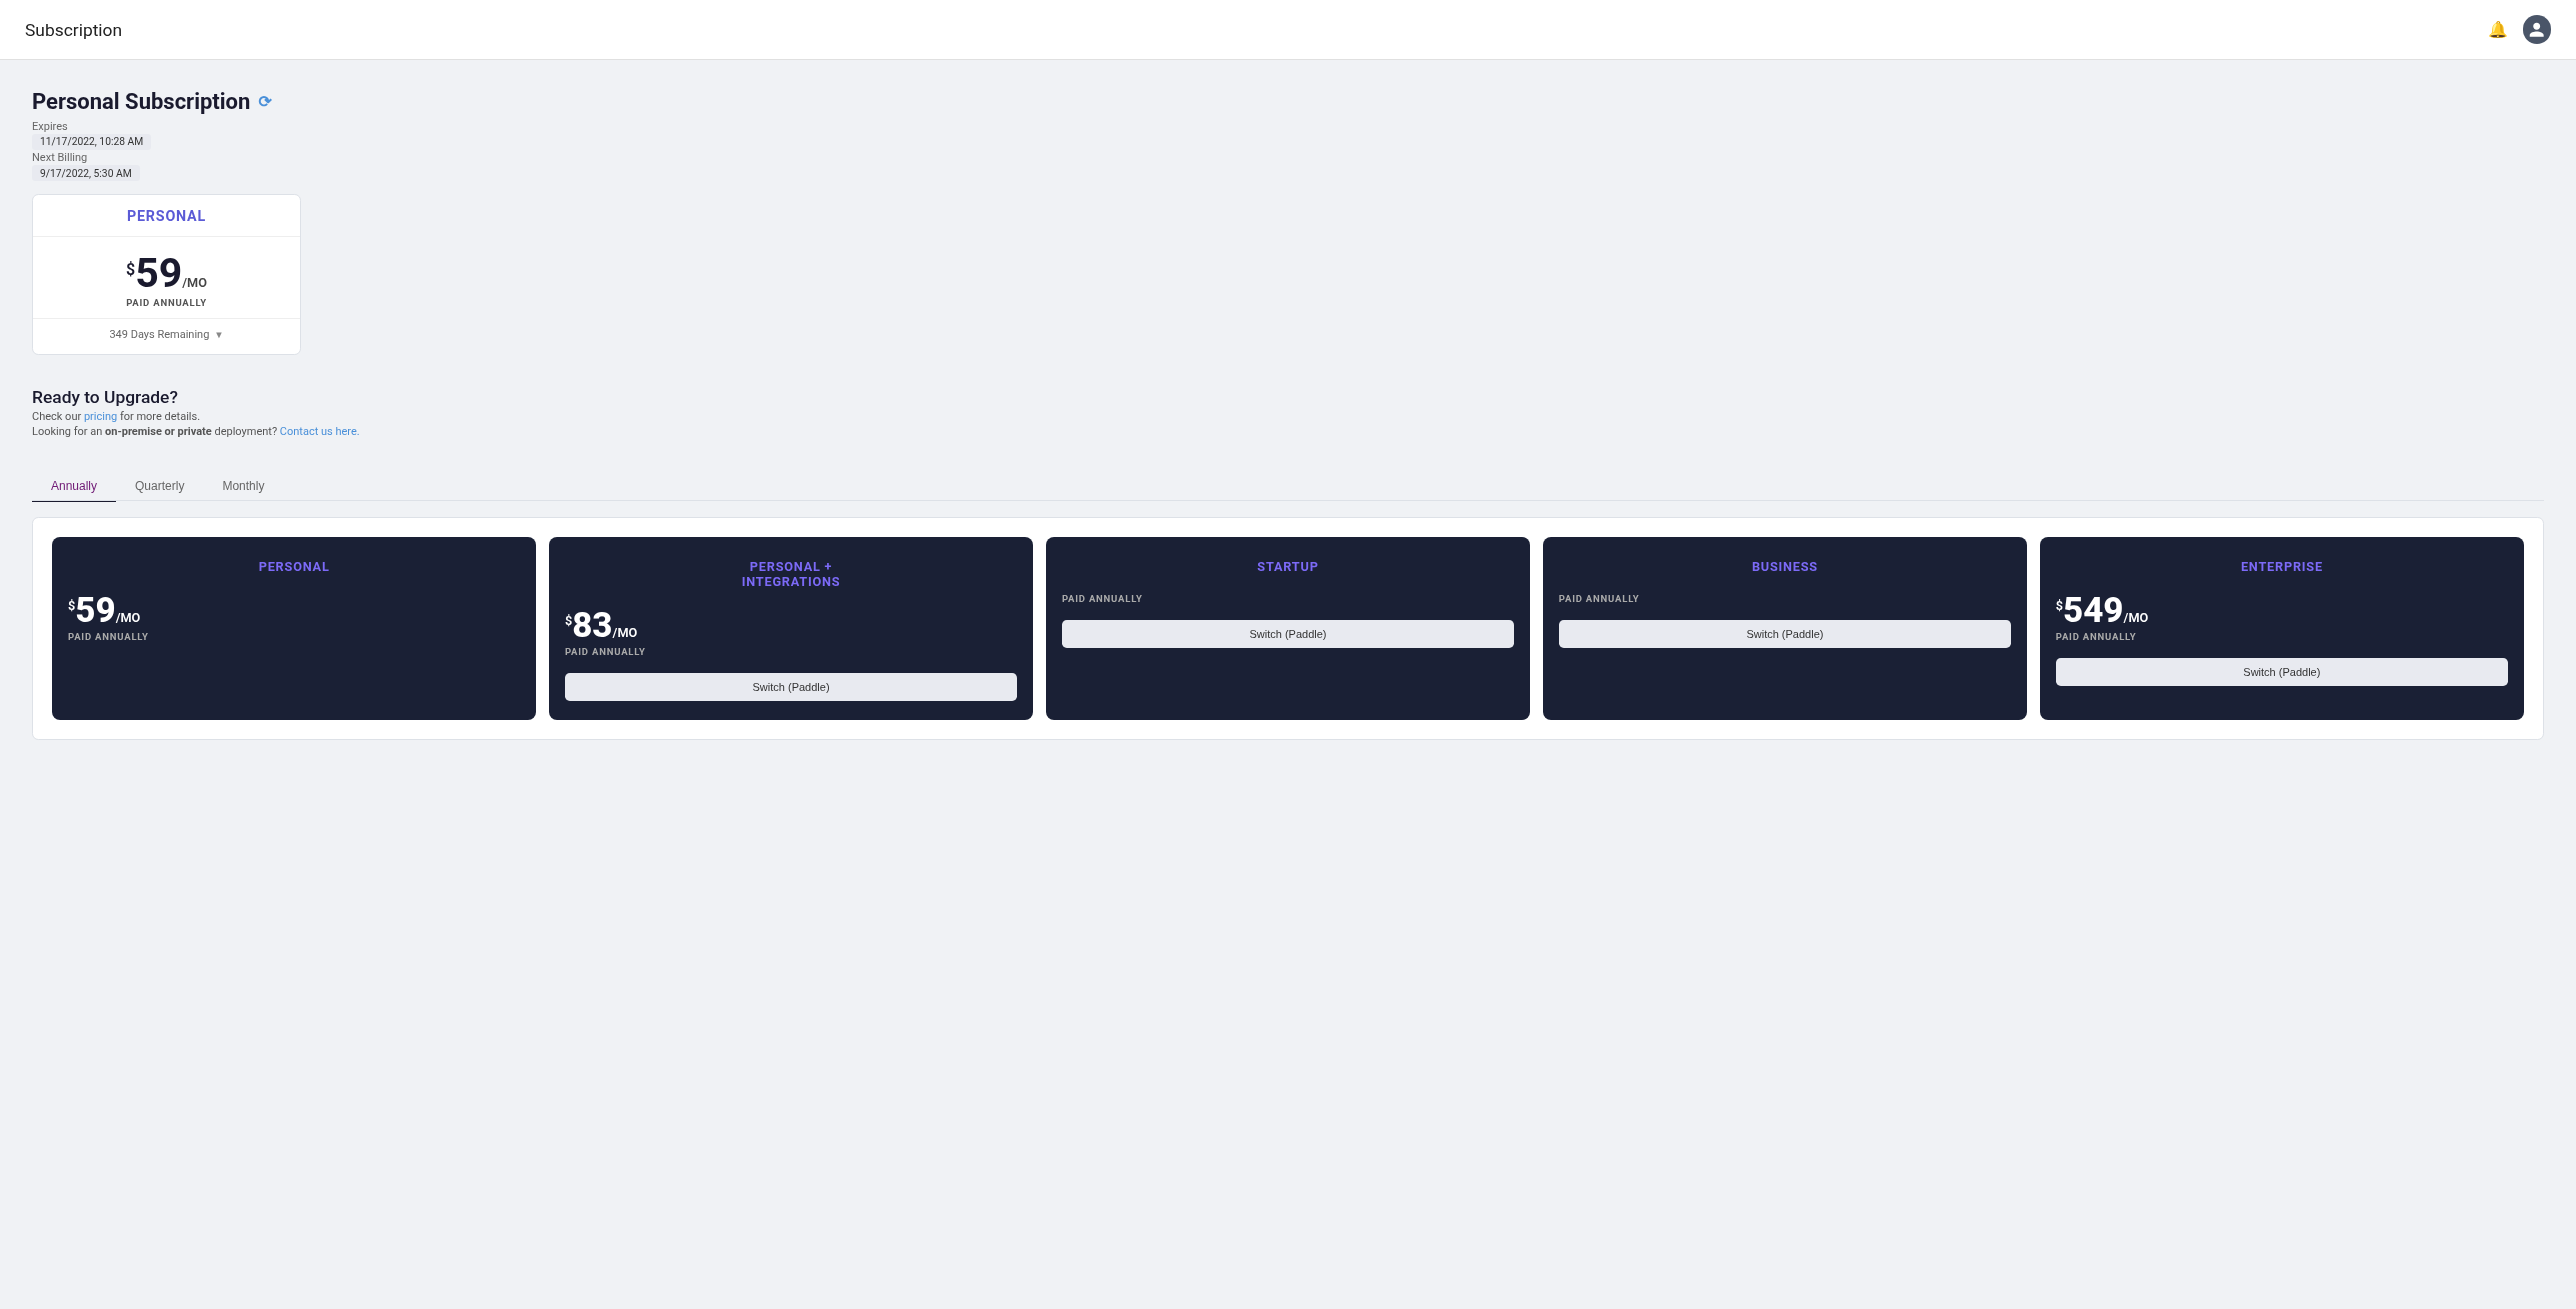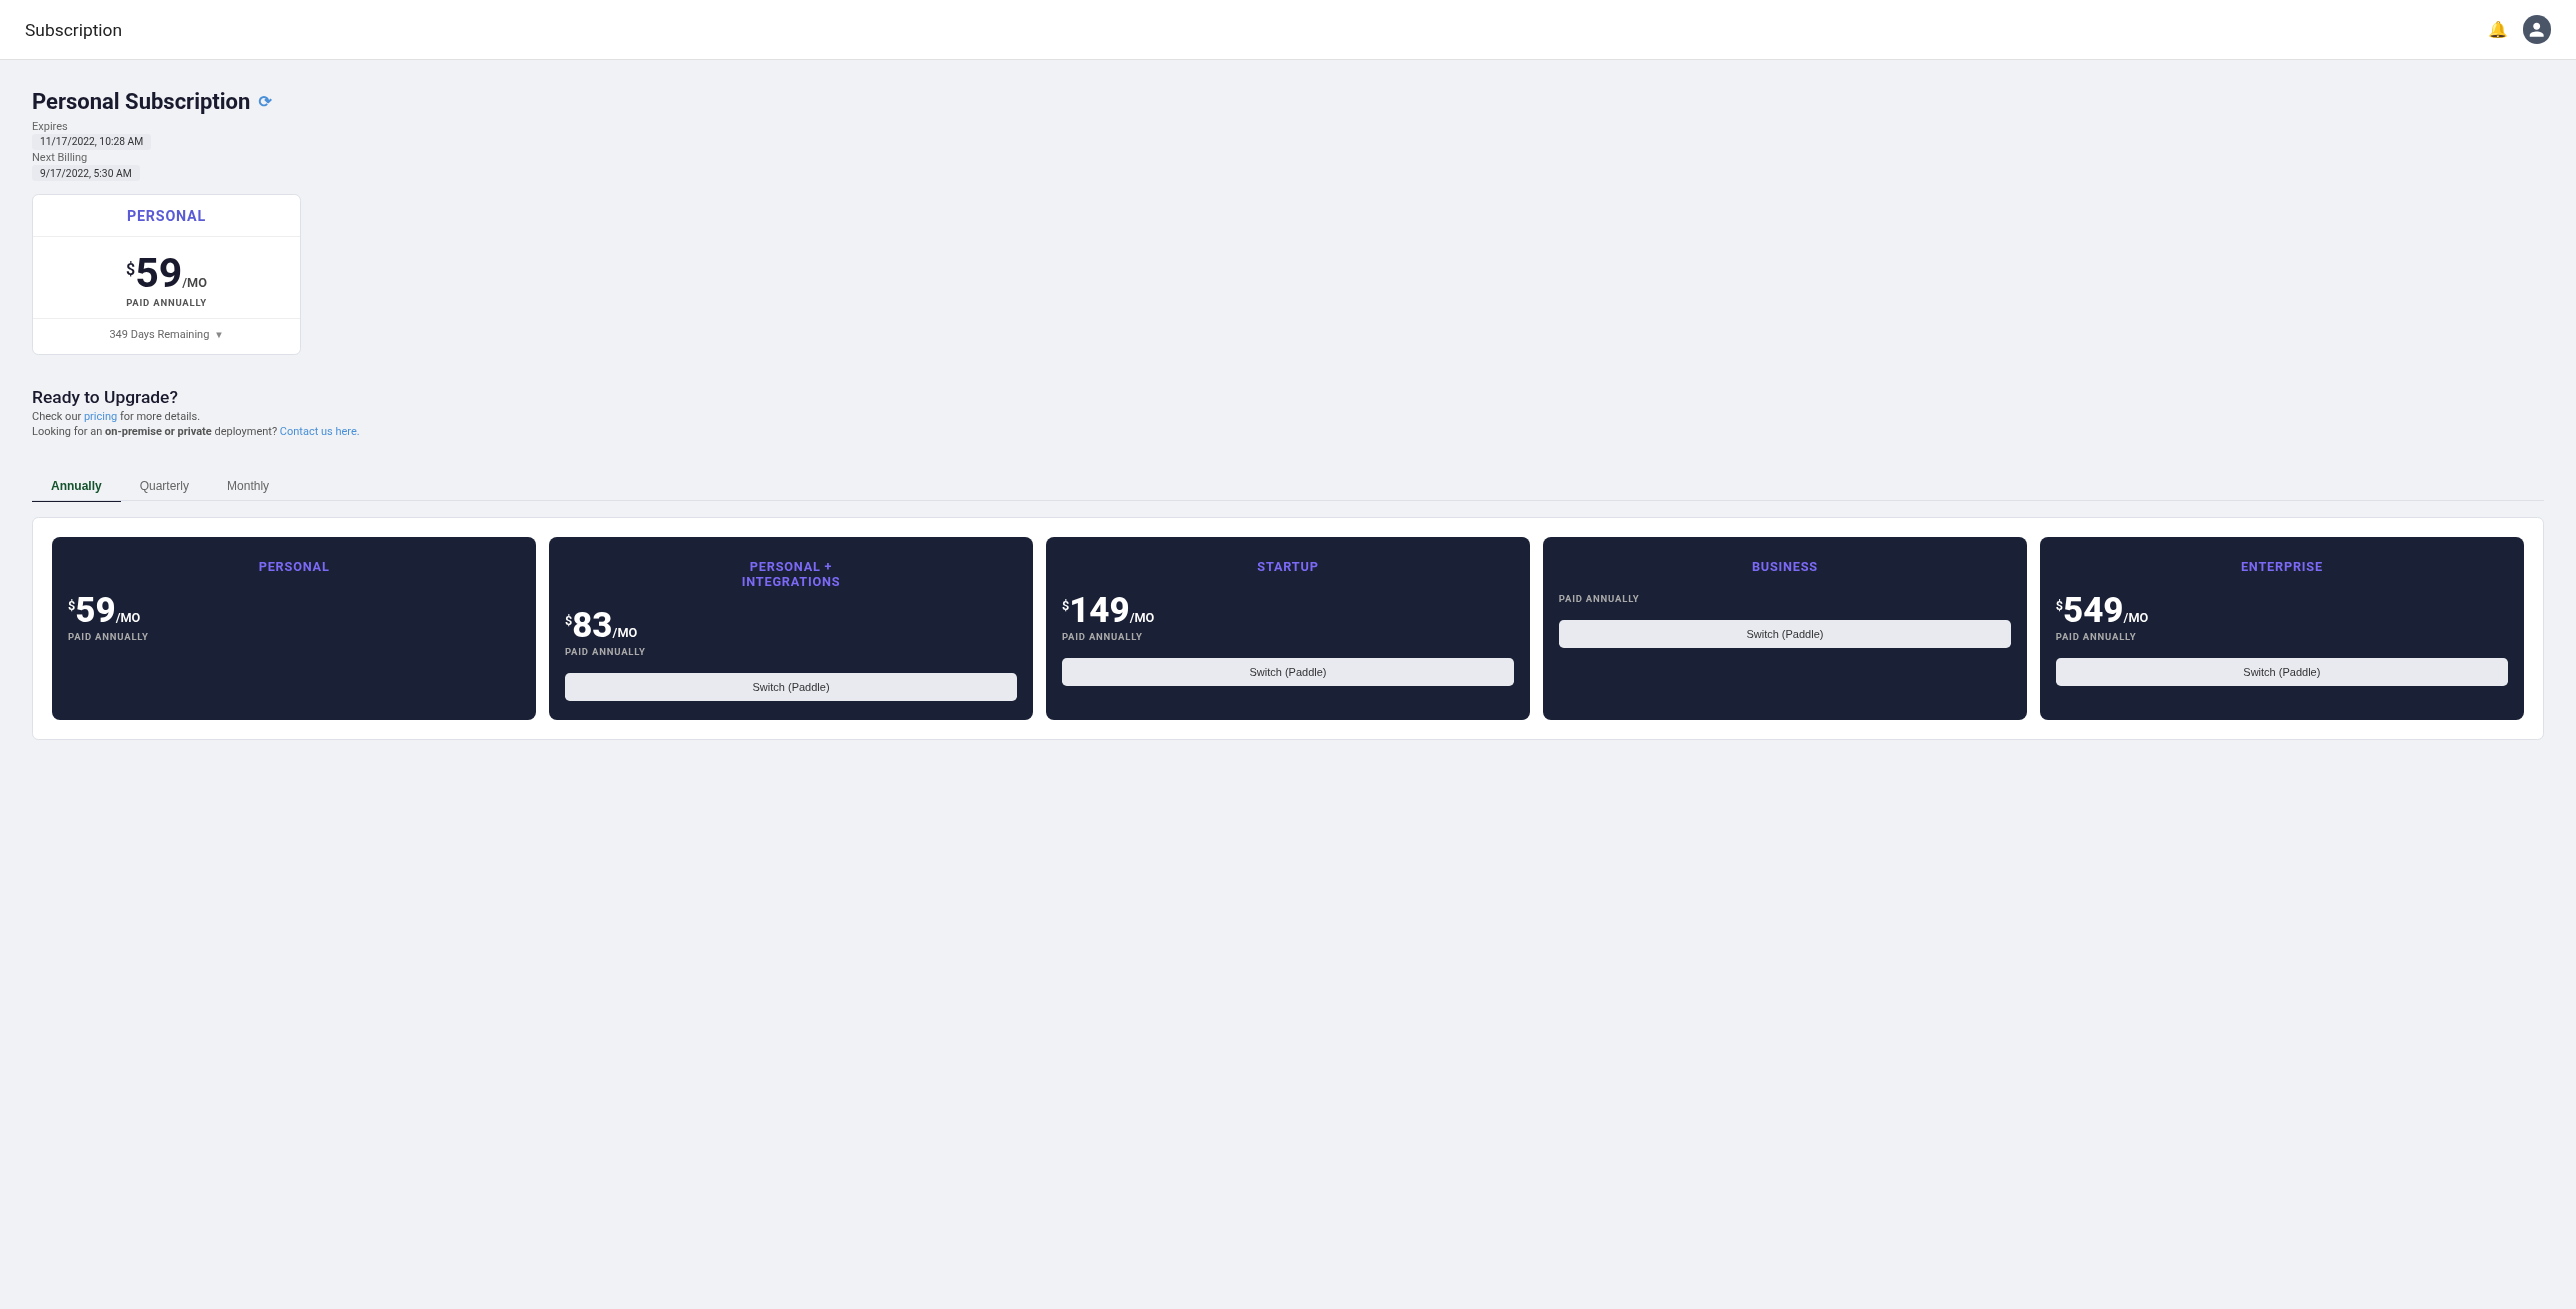--- a/index.html
+++ b/index.html
@@ -189,22 +189,22 @@
       cursor: pointer;
       border-bottom: 1.6px solid transparent;
       margin-bottom: -1.6px;
       color: #666;
       background: none;
       border-top: none;
       border-left: none;
       border-right: none;
     }
     .billing-tab.active {
-      color: #14532d;
-      font-weight: 700;
+      color: #701a75;
+      font-weight: 400;
       border-bottom: 1.6px solid #1a1a2e;
     }
 
     
     .pricing-container {
       background: #fff;
       border: 0.8px solid #dde1e7;
       border-radius: 6.3px;
       padding: 19px;
     }
@@ -346,23 +346,20 @@
         <div class="pricing-card-name personal-plus">PERSONAL +<br>INTEGRATIONS</div>
         <div class="pricing-card-price">
           <span class="currency">$</span><span class="amount">83</span><span class="period">/MO</span>
         </div>
         <div class="pricing-card-billing-label">PAID ANNUALLY</div>
         <button class="switch-btn">Switch (Paddle)</button>
       </div>
 
       <div class="pricing-card">
         <div class="pricing-card-name startup">STARTUP</div>
-        <div class="pricing-card-price">
-          <span class="currency">$</span><span class="amount">149</span><span class="period">/MO</span>
-        </div>
         <div class="pricing-card-billing-label">PAID ANNUALLY</div>
         <button class="switch-btn">Switch (Paddle)</button>
       </div>
 
       <div class="pricing-card">
         <div class="pricing-card-name business">BUSINESS</div>
         <div class="pricing-card-billing-label">PAID ANNUALLY</div>
         <button class="switch-btn">Switch (Paddle)</button>
       </div>
 

